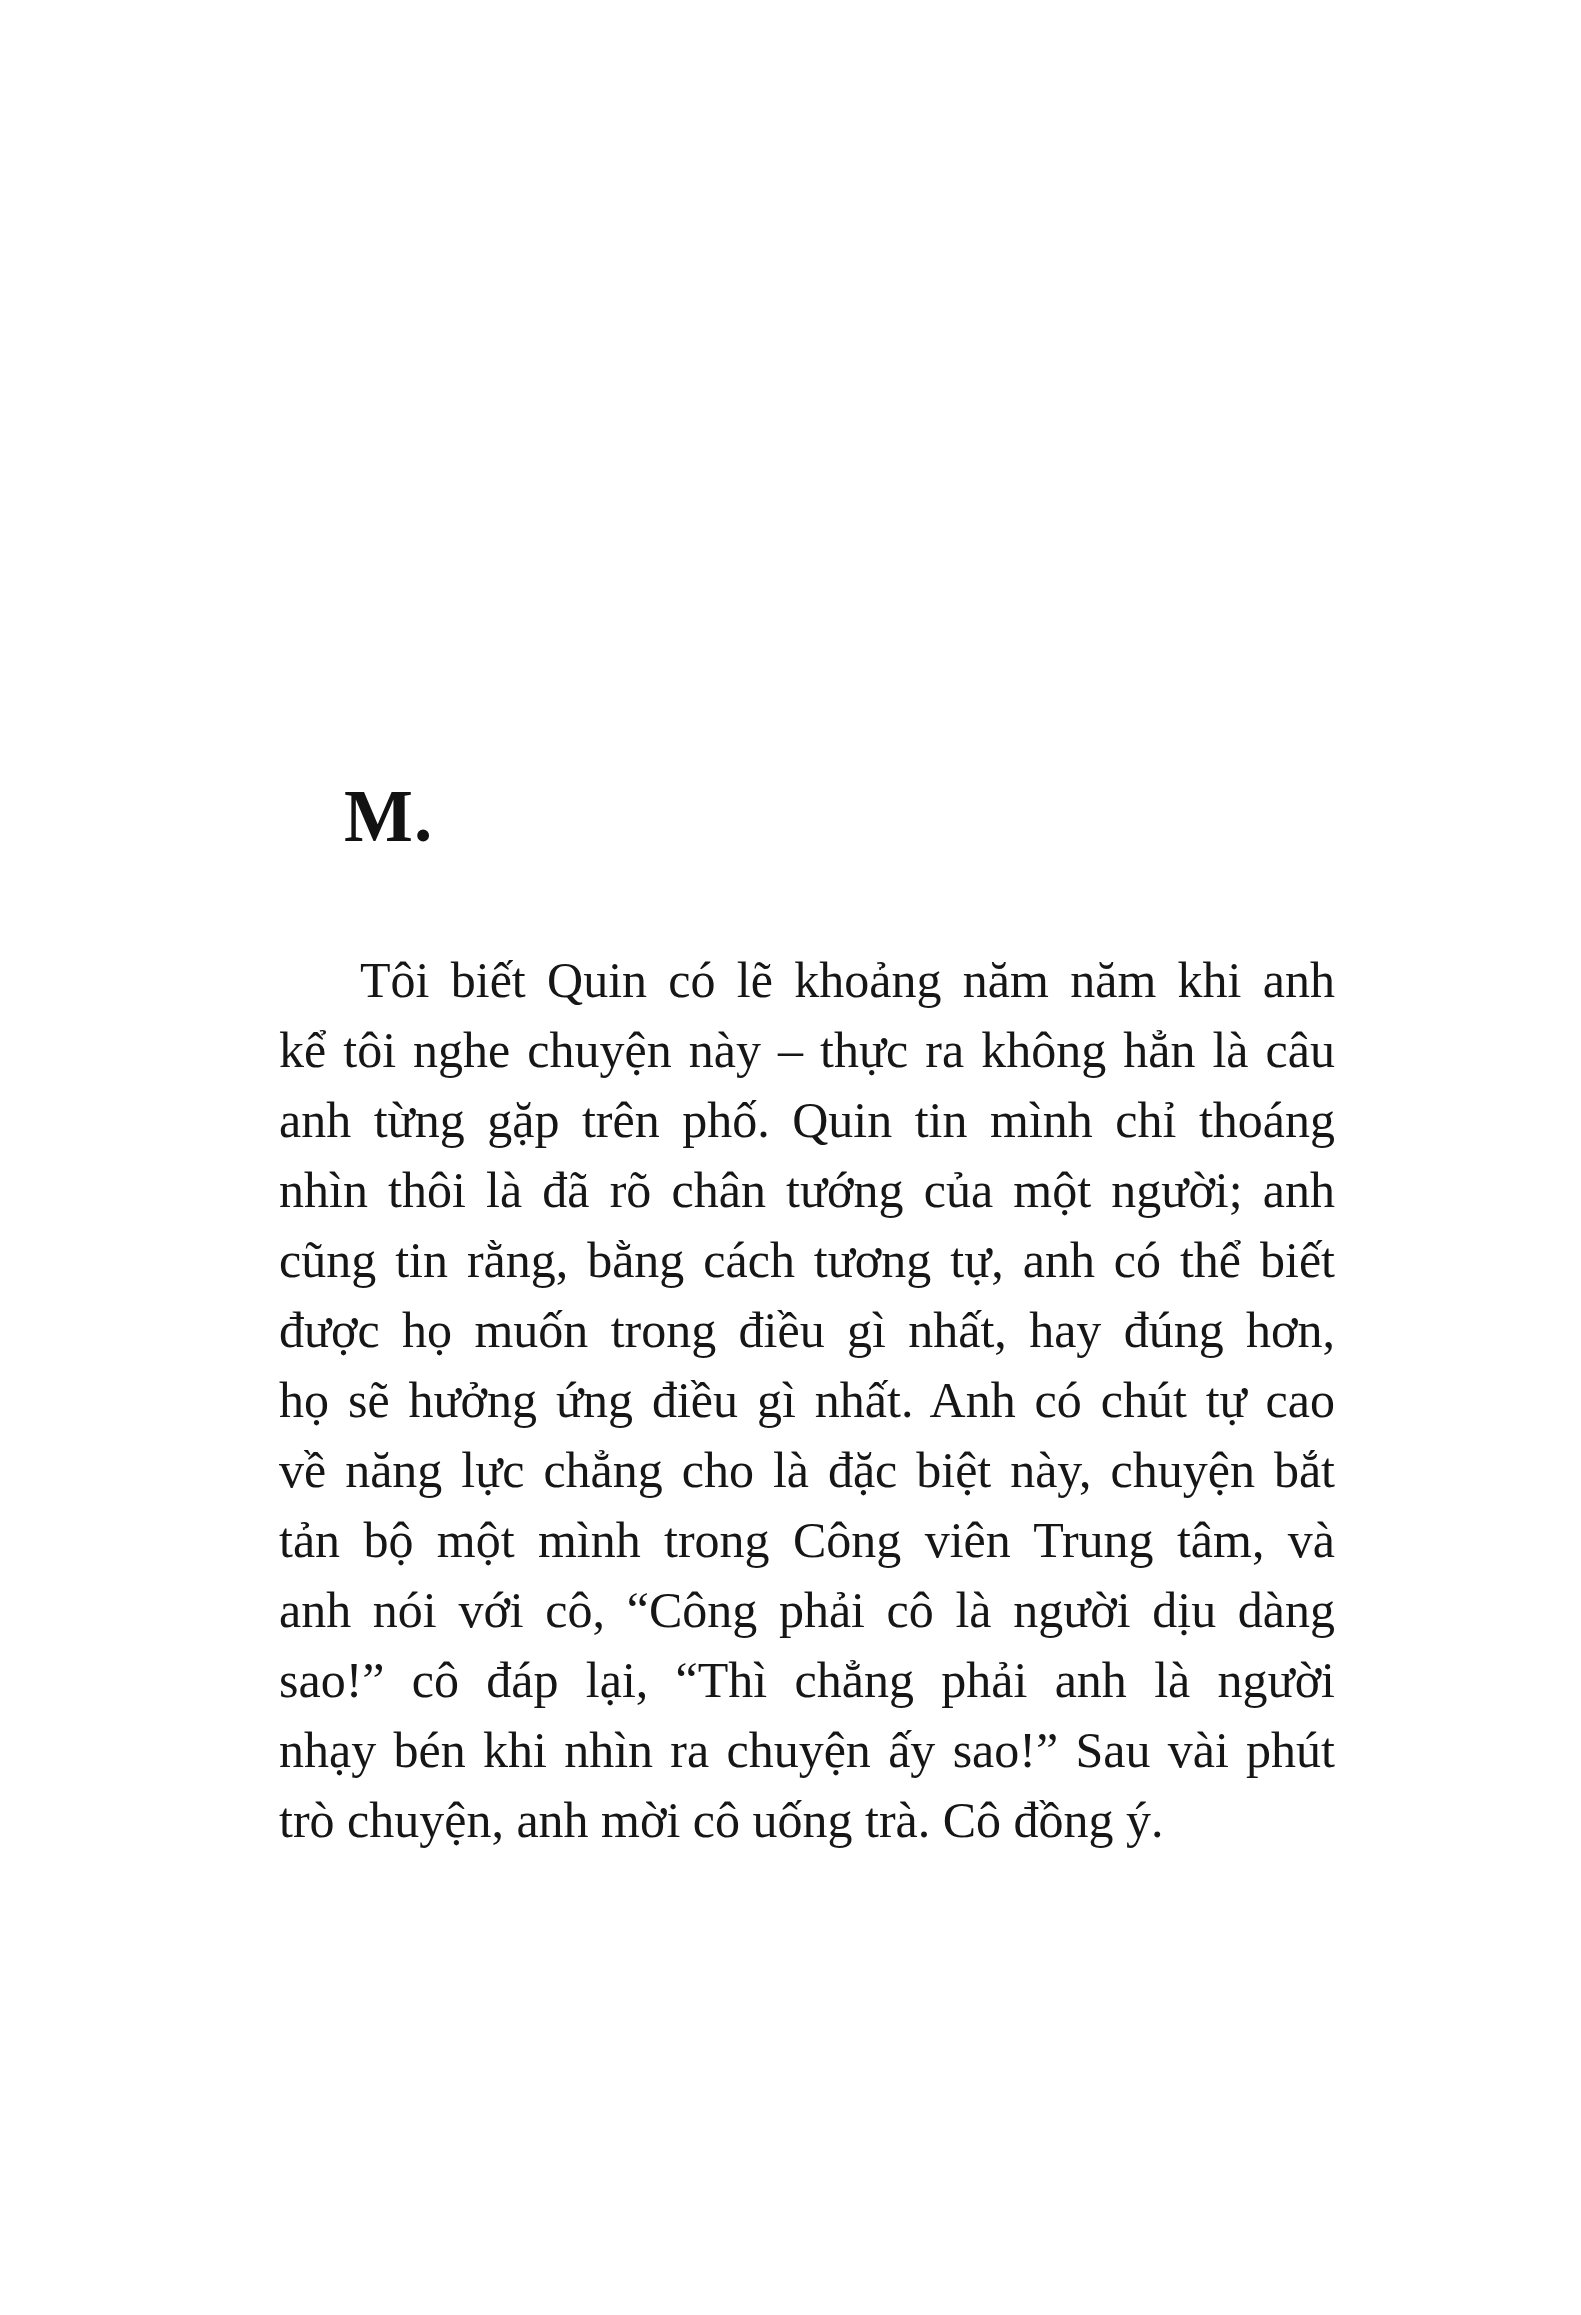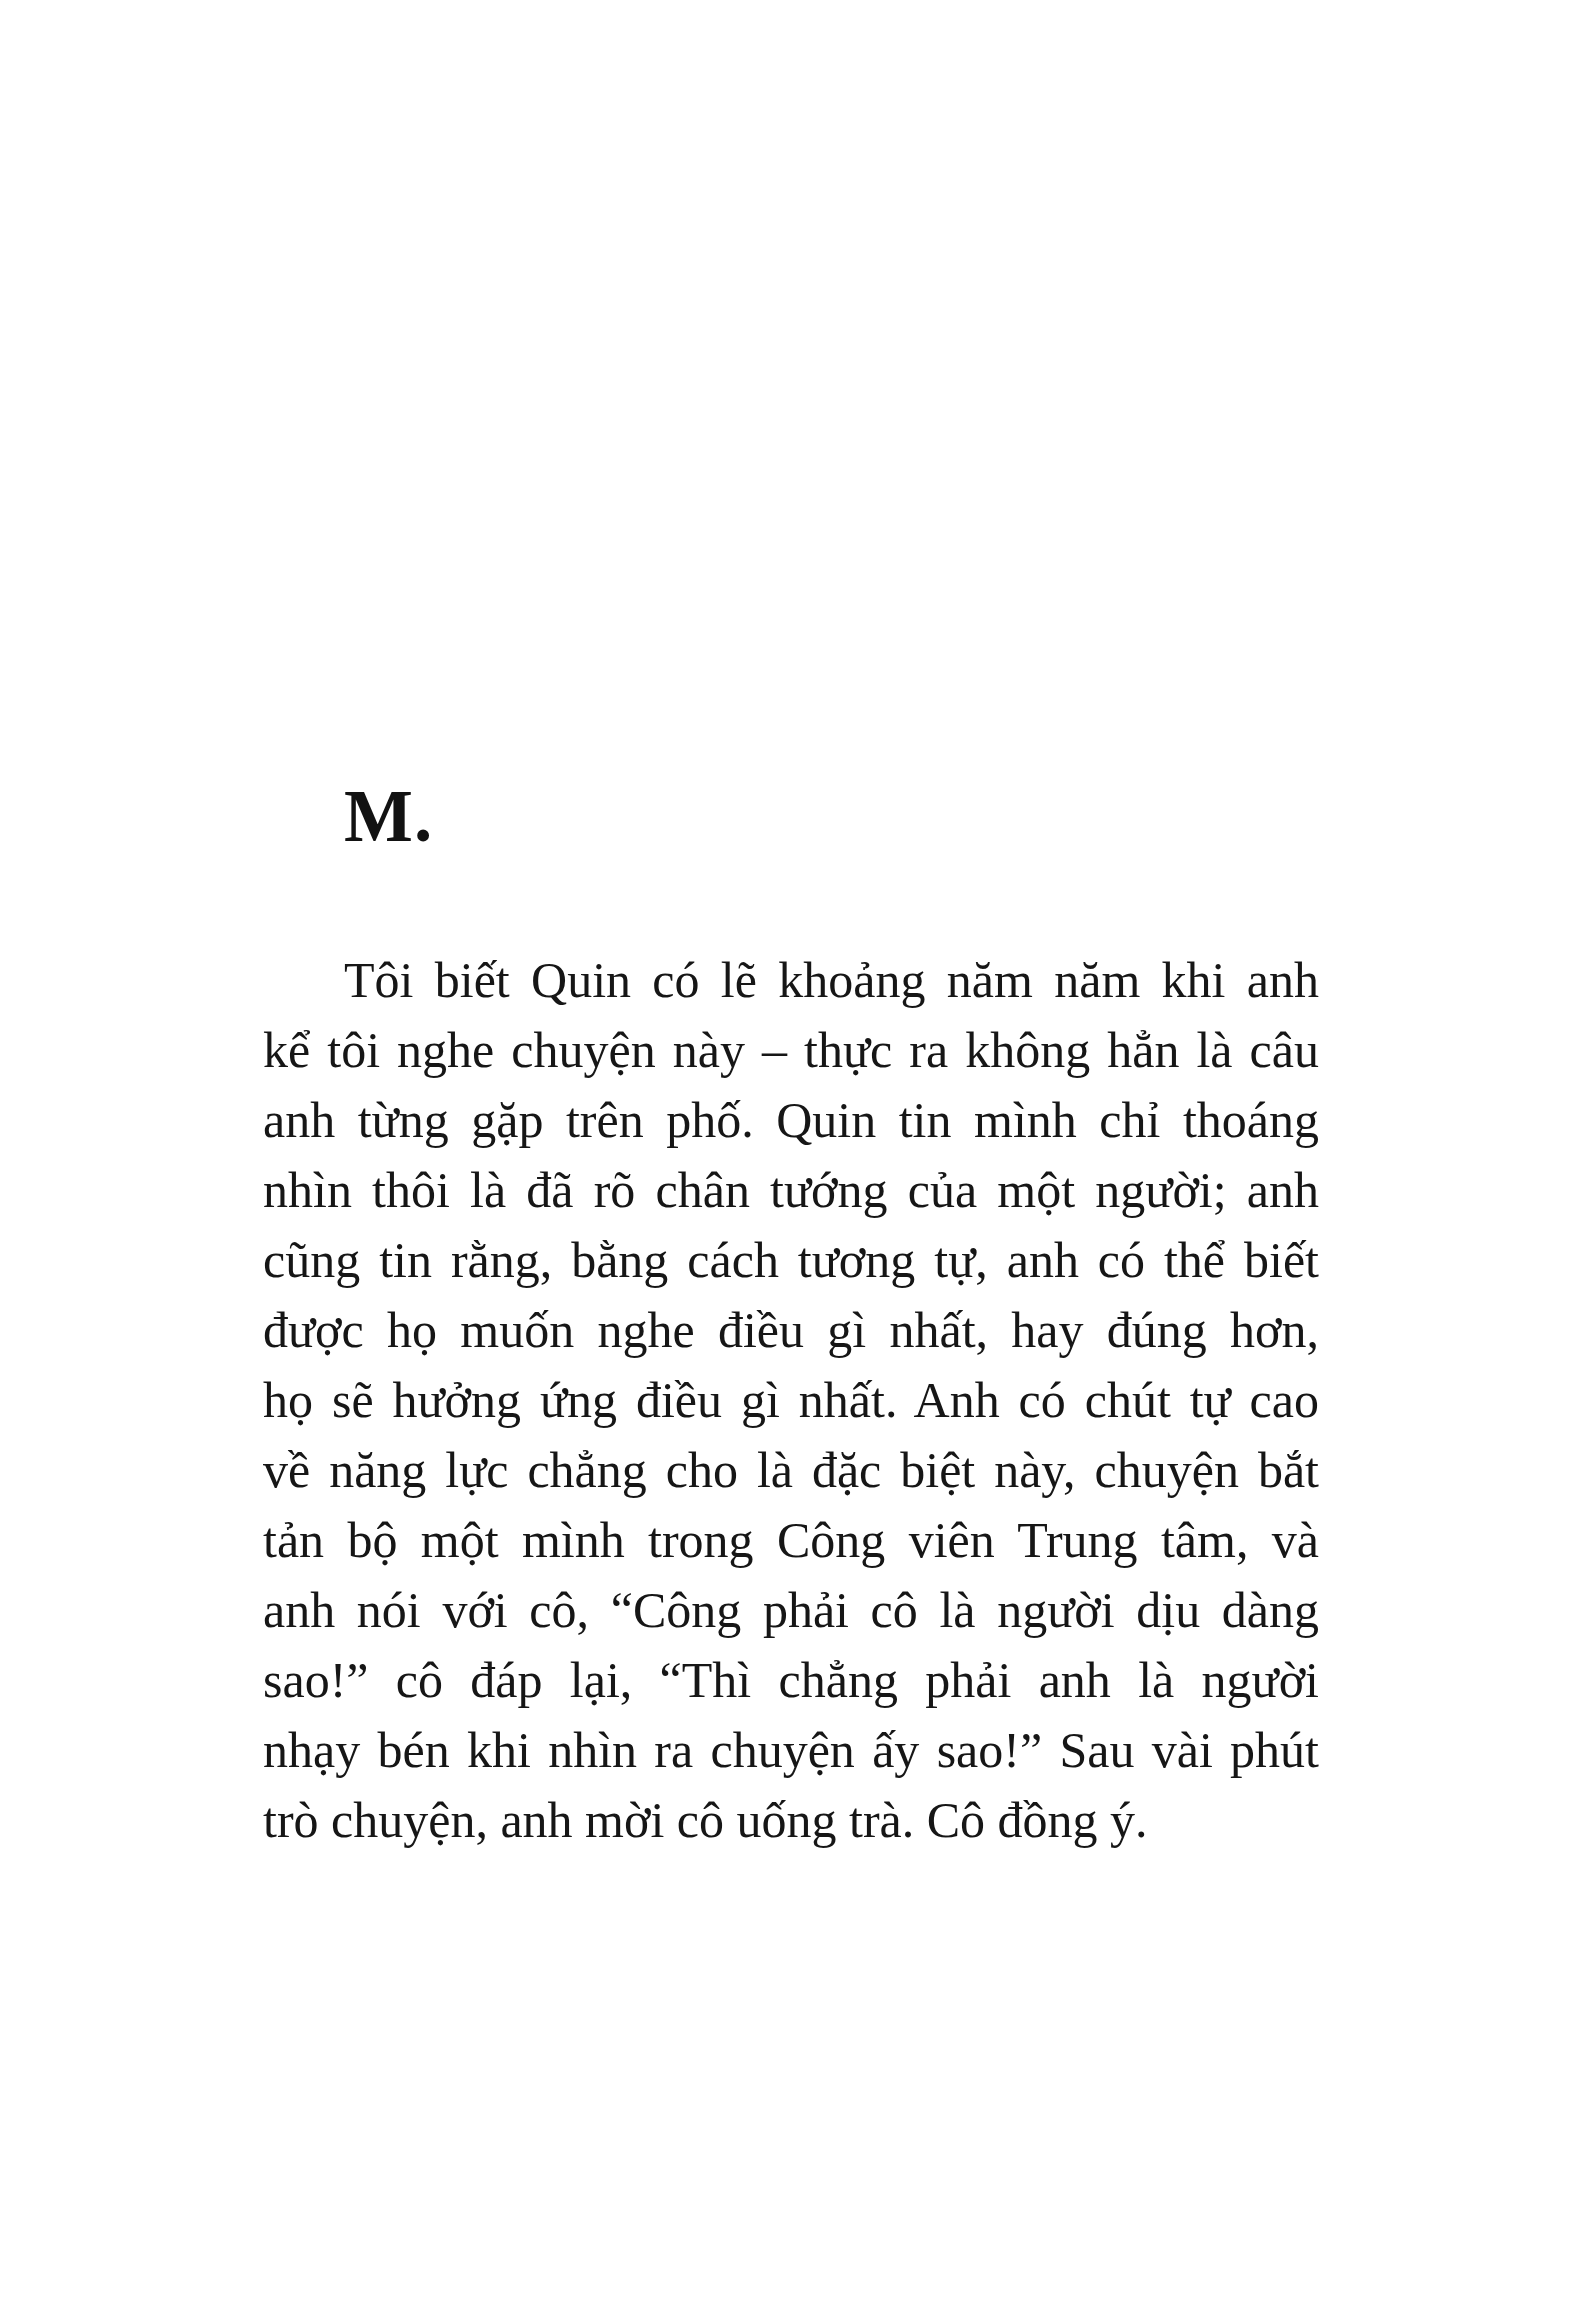--- a/index.html
+++ b/index.html
@@ -21,21 +21,21 @@
     left: 344px;
     top: 780px;
     font-size: 73px;
     line-height: 1;
     font-weight: 700;
     letter-spacing: 1px;
     color: #121212;
   }
   .paragraph {
     position: absolute;
-    left: 263px;
+    left: 279px;
     top: 945px;
     width: 1056px;
     font-size: 50px;
     line-height: 70px;
   }
   .para-line {
     text-align: justify;
     text-align-last: justify;
     text-justify: inter-word;
     white-space: normal;
@@ -55,21 +55,21 @@
 <div class="page">
 
   <div class="section-heading">M.</div>
 
   <div class="paragraph">
     <div class="para-line first-line">Tôi biết Quin có lẽ khoảng năm năm khi anh</div>
     <div class="para-line">kể tôi nghe chuyện này – thực ra không hẳn là câu</div>
     <div class="para-line">anh từng gặp trên phố. Quin tin mình chỉ thoáng</div>
     <div class="para-line">nhìn thôi là đã rõ chân tướng của một người; anh</div>
     <div class="para-line">cũng tin rằng, bằng cách tương tự, anh có thể biết</div>
-    <div class="para-line">được họ muốn nghe điều gì nhất, hay đúng hơn,</div>
+    <div class="para-line">được họ muốn trong điều gì nhất, hay đúng hơn,</div>
     <div class="para-line">họ sẽ hưởng ứng điều gì nhất. Anh có chút tự cao</div>
     <div class="para-line">về năng lực chẳng cho là đặc biệt này, chuyện bắt</div>
     <div class="para-line">tản bộ một mình trong Công viên Trung tâm, và</div>
     <div class="para-line">anh nói với cô, “Công phải cô là người dịu dàng</div>
     <div class="para-line">sao!” cô đáp lại, “Thì chẳng phải anh là người</div>
     <div class="para-line">nhạy bén khi nhìn ra chuyện ấy sao!” Sau vài phút</div>
     <div class="para-line last-line">trò chuyện, anh mời cô uống trà. Cô đồng ý.</div>
   </div>
 
 </div>

